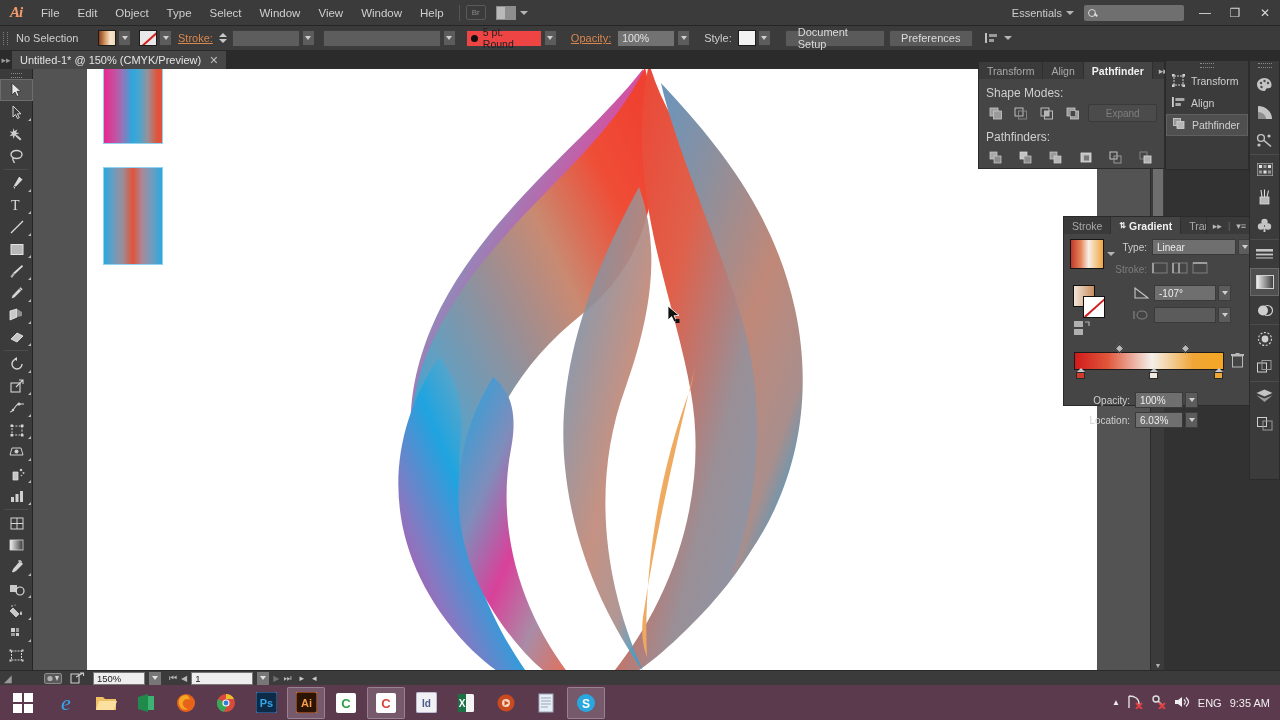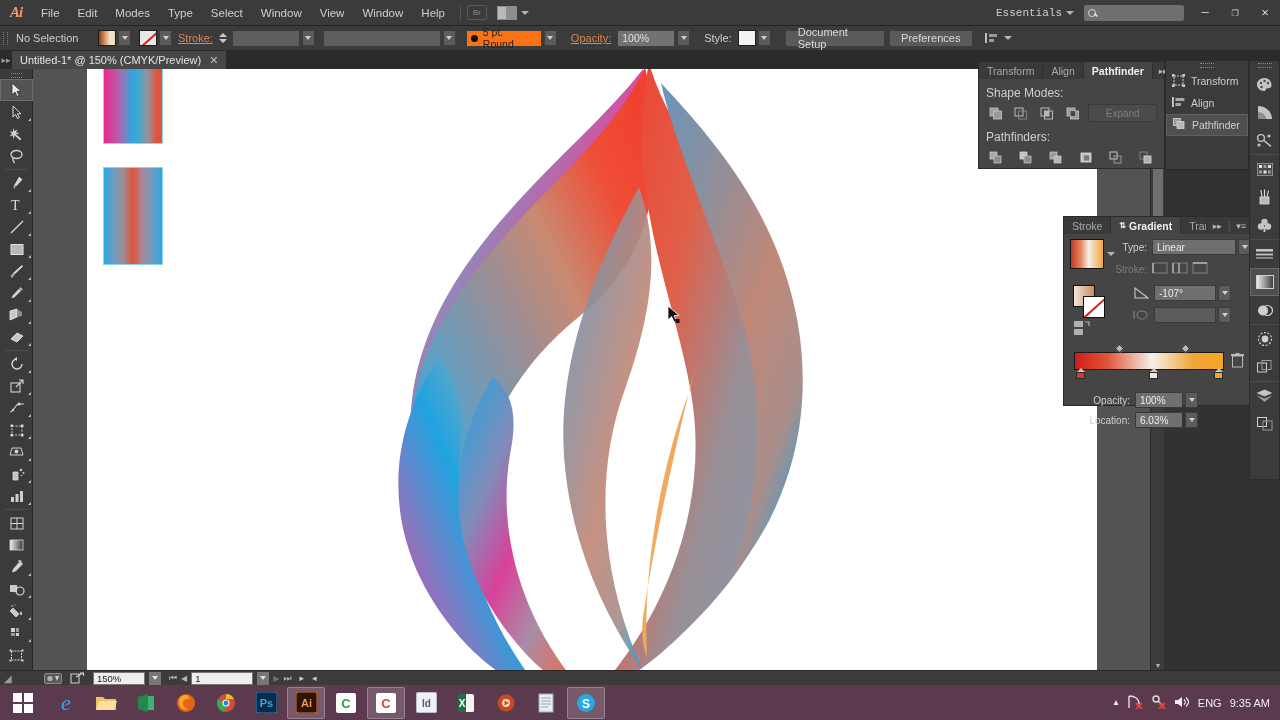--- a/index.html
+++ b/index.html
@@ -29,21 +29,21 @@
   .mb-sep { width:1px; height:16px; background:#545454; margin:0 6px; }
   .br-btn {
     width:20px;height:15px;border:1px solid #5a5a5a;border-radius:2px;
     display:flex;align-items:center;justify-content:center;font-size:8px;color:#8a8a8a;
   }
   .ws-icon { width:20px;height:14px;display:flex;margin-left:10px;border:1px solid #8d8d8d;}
   .ws-icon i { display:block; }
   .ws-i1{width:8px;background:#b9b9b9;}
   .ws-i2{width:10px;background:#8d8d8d;}
   .caret { width:0;height:0;border-left:4px solid transparent;border-right:4px solid transparent;border-top:4px solid #b5b5b5; margin-left:4px;}
-  .mb-right { margin-left:auto; display:flex; align-items:center; height:26px;font-family:Liberation Mono, monospace; }
+  .mb-right { margin-left:auto; display:flex; align-items:center; height:26px; }
   .essentials { font-size:11px; color:#cdcdcd; padding:0 4px; display:flex; align-items:center;}
   .searchbox {
     width:100px;height:16px;background:#6f6f6f;border-radius:2px;margin:0 6px;
     display:flex;align-items:center;padding-left:4px;
   }
   .magnifier { width:8px;height:8px;border:1.5px solid #d8d8d8;border-radius:50%; position:relative;}
   .magnifier::after{content:"";position:absolute;width:4px;height:1.5px;background:#d8d8d8;transform:rotate(45deg);right:-3px;bottom:0px;}
   .wbtn { width:30px;height:26px;display:flex;align-items:center;justify-content:center;color:#d8d8d8;font-size:12px;}
 
   
@@ -60,21 +60,21 @@
   .swatch-none::after{content:"";position:absolute;left:-3px;top:7px;width:26px;height:2px;background:#d02020;transform:rotate(-42deg);}
   .swatch-white{width:18px;height:16px;border:1px solid #1c1c1c;background:#f2f2f2;}
   .dd{width:13px;height:16px;background:#5c5c5c;border:1px solid #3c3c3c;display:flex;align-items:center;justify-content:center;margin-left:2px;}
   .dd::after{content:"";width:0;height:0;border-left:3px solid transparent;border-right:3px solid transparent;border-top:4px solid #cfcfcf;}
   .spin{width:11px;height:17px;display:flex;flex-direction:column;justify-content:center;gap:2px;margin-right:2px;}
   .spin i{width:0;height:0;border-left:4px solid transparent;border-right:4px solid transparent;}
   .spin .up{border-bottom:4px solid #c9c9c9;}
   .spin .dn{border-top:4px solid #c9c9c9;}
   .field{height:17px;background:#727272;border:1px solid #3d3d3d;display:flex;align-items:center;padding:0 4px;color:#e2e2e2;font-size:10.5px;}
   .field.dark{background:#5d5d5d;}
-  .field.lite{background:#f97316;color:#222;}
+  .field.lite{background:#ef4444;color:#222;}
   .cb-btn{height:17px;background:#5a5a5a;border:1px solid #3d3d3d;border-radius:2px;display:flex;align-items:center;justify-content:center;color:#dcdcdc;font-size:11px;padding:0 12px;margin-left:4px;}
   .align-ico{width:15px;height:14px;display:flex;align-items:center;justify-content:center;color:#bdbdbd;font-size:11px;}
 
   
   .tabbar{position:absolute;left:0;top:51px;width:1280px;height:18px;background:#2b2b2b;display:flex;align-items:flex-end;}
   .tabgrip{width:12px;height:18px;display:flex;align-items:center;justify-content:center;color:#9a9a9a;font-size:9px;}
   .doctab{height:18px;background:#474747;border-right:1px solid #2b2b2b;display:flex;align-items:center;padding:0 8px;color:#e4e4e4;font-size:11px;gap:8px;}
   .tabclose{color:#bdbdbd;font-size:11px;}
   .tabbar-right{margin-left:auto;display:flex;align-items:center;padding-right:4px;color:#9a9a9a;}
 
@@ -166,21 +166,21 @@
 </style>
 </head>
 <body>
 
 <div class="app">
 
   <div class="menubar">
     <div class="ai-logo">Ai</div>
     <div class="menu-item">File</div>
     <div class="menu-item">Edit</div>
-    <div class="menu-item">Modes</div>
+    <div class="menu-item">Object</div>
     <div class="menu-item">Type</div>
     <div class="menu-item">Select</div>
     <div class="menu-item">Window</div>
     <div class="menu-item">View</div>
     <div class="menu-item">Window</div>
     <div class="menu-item">Help</div>
     <div class="mb-sep"></div>
     <div class="br-btn">Br</div>
     <div style="display:flex;align-items:center;">
       <div class="ws-icon">

